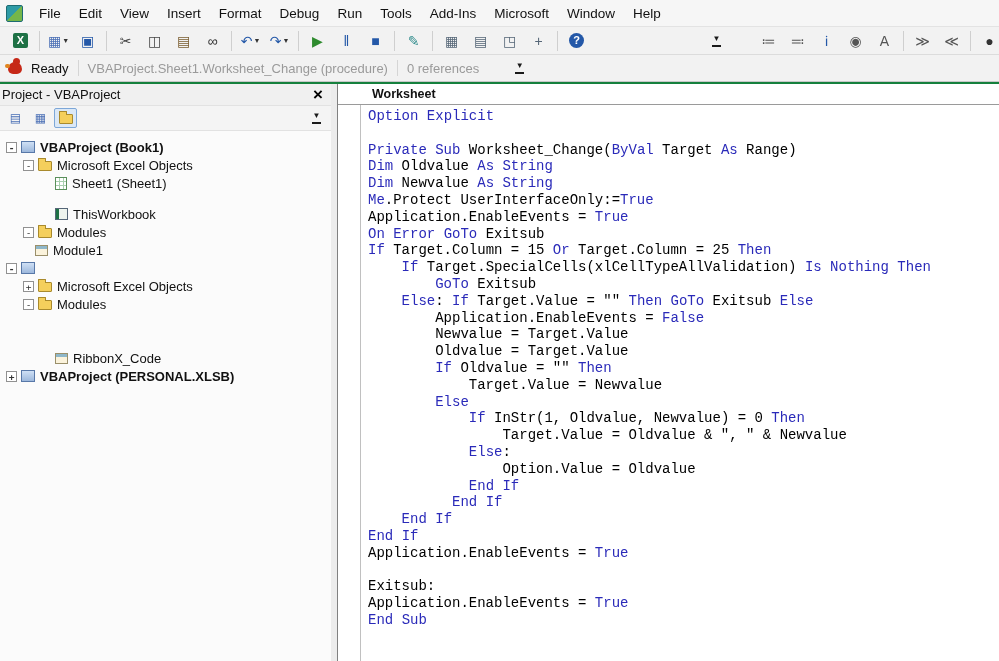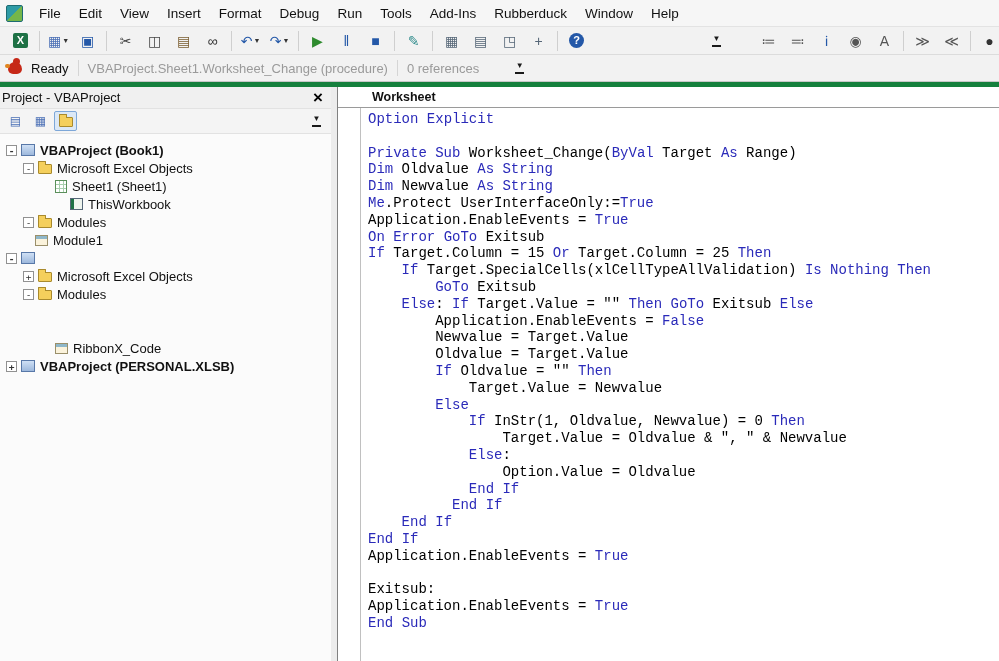--- a/index.html
+++ b/index.html
@@ -37,21 +37,21 @@
   
   .statusbar{height:27px;flex:none;display:flex;align-items:center;background:#f2f2f2;
     border-bottom:1px solid #c8c8c8;padding-left:8px;font-size:13px;gap:9px;overflow:hidden;}
   .duck{width:14px;height:12px;background:#c62817;border-radius:7px 7px 5px 5px;position:relative;flex:none;}
   .duck::before{content:"";position:absolute;left:-3px;top:2px;width:5px;height:4px;background:#e0851f;border-radius:2px;}
   .duck::after{content:"";position:absolute;right:2px;top:-4px;width:7px;height:7px;background:#c62817;border-radius:50%;}
   .status-sep{width:1px;height:16px;background:#d5d5d5;flex:none;}
   .ctx-text{color:var(--ctx);white-space:nowrap;}
   .status-overflow{margin-left:24px;}
   
-  .main{flex:1;display:flex;overflow:hidden;border-top:5px solid #15803d;}
+  .main{flex:1;display:flex;overflow:hidden;border-top:2px solid #15803d;}
   
   .project-panel{width:331px;flex:none;display:flex;flex-direction:column;background:#fbfbfb;overflow:hidden;}
   .panel-title{height:22px;flex:none;background:#f0f0f0;display:flex;align-items:center;
     justify-content:space-between;font-size:13px;padding:0 8px 0 2px;border-bottom:1px solid #e2e2e2;}
   .panel-close{font-size:17px;font-weight:bold;line-height:1;color:#000;cursor:default;}
   .panel-toolbar{height:25px;flex:none;background:#f4f4f4;display:flex;align-items:center;
     padding-left:4px;border-bottom:1px solid #e2e2e2;gap:2px;}
   .ptb-btn{width:23px;height:20px;display:flex;align-items:center;justify-content:center;
     font-size:12px;color:#4a6fb5;cursor:default;border:1px solid transparent;border-radius:2px;}
   .ptb-btn.active{background:#dbe8f6;border-color:#7da7d8;}
@@ -95,21 +95,21 @@
   <div id="menu-items" style="display:flex;">
       <span class="menu-item">File</span>
       <span class="menu-item">Edit</span>
       <span class="menu-item">View</span>
       <span class="menu-item">Insert</span>
       <span class="menu-item">Format</span>
       <span class="menu-item">Debug</span>
       <span class="menu-item">Run</span>
       <span class="menu-item">Tools</span>
       <span class="menu-item">Add-Ins</span>
-      <span class="menu-item">Rubberduck</span>
+      <span class="menu-item">Microsoft</span>
       <span class="menu-item">Window</span>
       <span class="menu-item">Help</span>
     </div>
 </div>
 
 <div class="toolbar">
   <div class="tb-group" id="tb-standard">
       <span class="icon-btn">
         <span class="glyph boxed" style="color: rgb(255, 255, 255); background: rgb(30, 113, 69);">X</span>
       </span>
@@ -253,21 +253,21 @@
         <div class="tree-row" style="padding-left: 23px;">
           <span class="expander">-</span>
           <span class="tree-icon icon-folder"></span>
           <span>Microsoft Excel Objects</span>
         </div>
         <div class="tree-row" style="padding-left: 40px;">
           <span class="exp-spacer"></span>
           <span class="tree-icon icon-sheet"></span>
           <span>Sheet1 (Sheet1)</span>
         </div>
-        <div class="tree-row" style="padding-left: 55px;">
+        <div class="tree-row" style="padding-left: 40px; margin-top: 13px;">
           <span class="exp-spacer"></span>
           <span class="tree-icon icon-workbook"></span>
           <span>ThisWorkbook</span>
         </div>
         <div class="tree-row" style="padding-left: 23px;">
           <span class="expander">-</span>
           <span class="tree-icon icon-folder"></span>
           <span>Modules</span>
         </div>
         <div class="tree-row" style="padding-left: 20px;">

